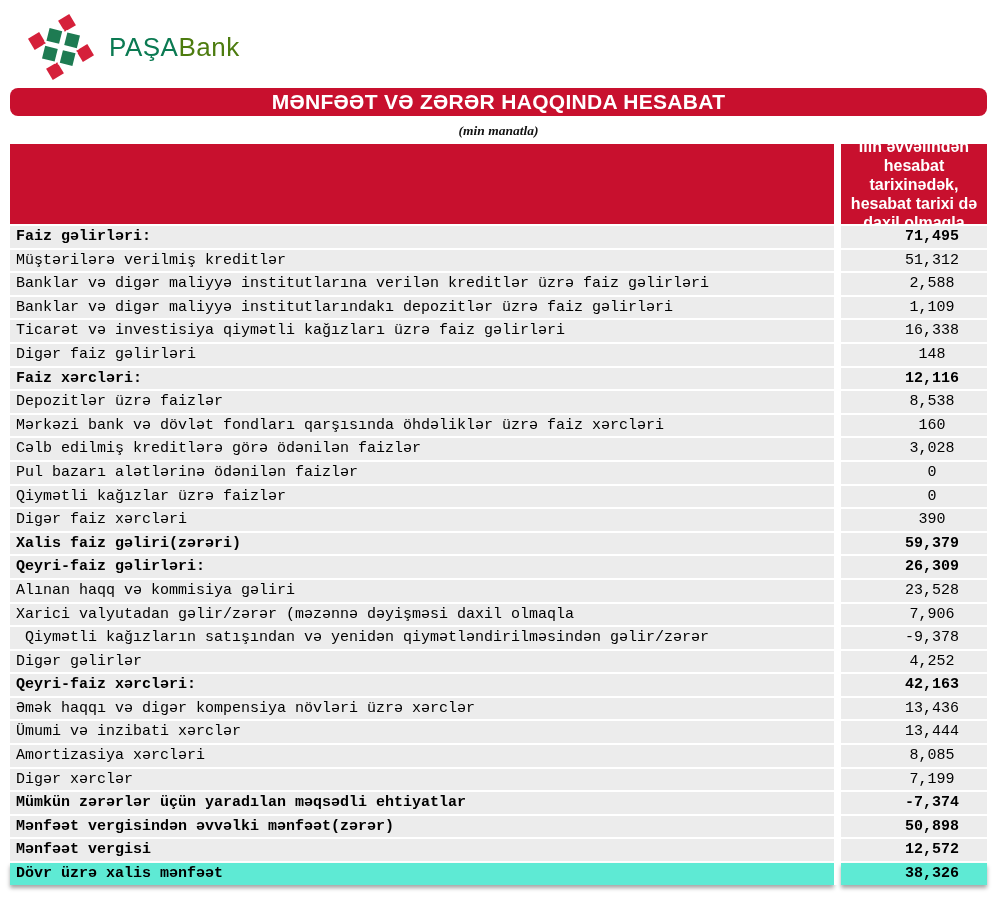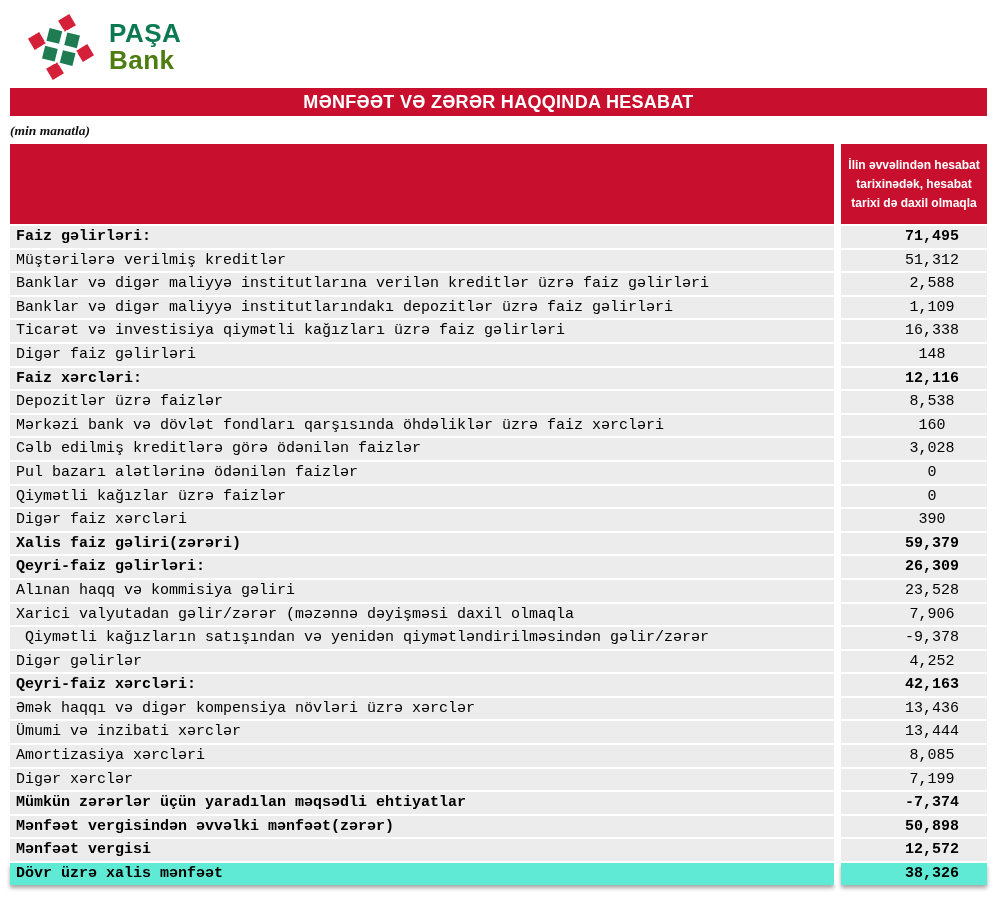--- a/index.html
+++ b/index.html
@@ -10,42 +10,43 @@
     background: #ffffff;
     font-family: "Liberation Sans", sans-serif;
     -webkit-font-smoothing: antialiased;
   }
   .page { width: 1000px; height: 906px; overflow: hidden; }
 
   
   .logo-row { padding: 8px 0 0 22px; height: 88px; box-sizing: border-box; }
   .logo { display: flex; align-items: center; gap: 9px; }
   .logo-mark { width: 78px; height: 78px; }
-  .logo-text { display: flex; flex-direction: column; line-height: 27px; font-weight: 700; font-size: 26px; letter-spacing: 0.5px; }
+  .logo-text { display: flex; line-height: 27px; font-weight: 400; font-size: 26px; letter-spacing: 0.5px; }
   .brand-green { color: #0B7A52; }
   .brand-red   { color: #4d7c0f; }
 
   
   .content { margin: 0 13px 0 10px; width: 977px; }
 
   .banner {
     margin-top: 0px;
     height: 28px;
     background: #C8102E;
     color: #ffffff;
     font-weight: 700;
-    font-size: 18px;
+    font-size: 21px;
     letter-spacing: 0.3px;
     display: flex;
     align-items: center;
     justify-content: center;
+    border-radius: 8px;
   }
 
   .unit-note {
-    text-align: left;
+    text-align: center;
     font-family: "Liberation Serif", serif;
     font-style: italic;
     font-weight: 700;
     font-size: 13.5px;
     color: #111;
     margin: 7px 0 6px 0;
     height: 15px;
     line-height: 15px;
   }
 
@@ -56,21 +57,21 @@
     grid-template-rows: 80px;
     grid-auto-rows: 21.6px;
     gap: 2px 0;
   }
   .hdr-corner { background: #C8102E; }
   .hdr-spacer { background: #ffffff; }
   .hdr-value {
     background: #C8102E;
     color: #ffffff;
     font-weight: 700;
-    font-size: 12px;
+    font-size: 16px;
     line-height: 19px;
     text-align: center;
     display: flex;
     align-items: center;
     justify-content: center;
     padding: 0 2px;
   }
   .cell {
     background: #ECECEC;
     font-size: 15px;

